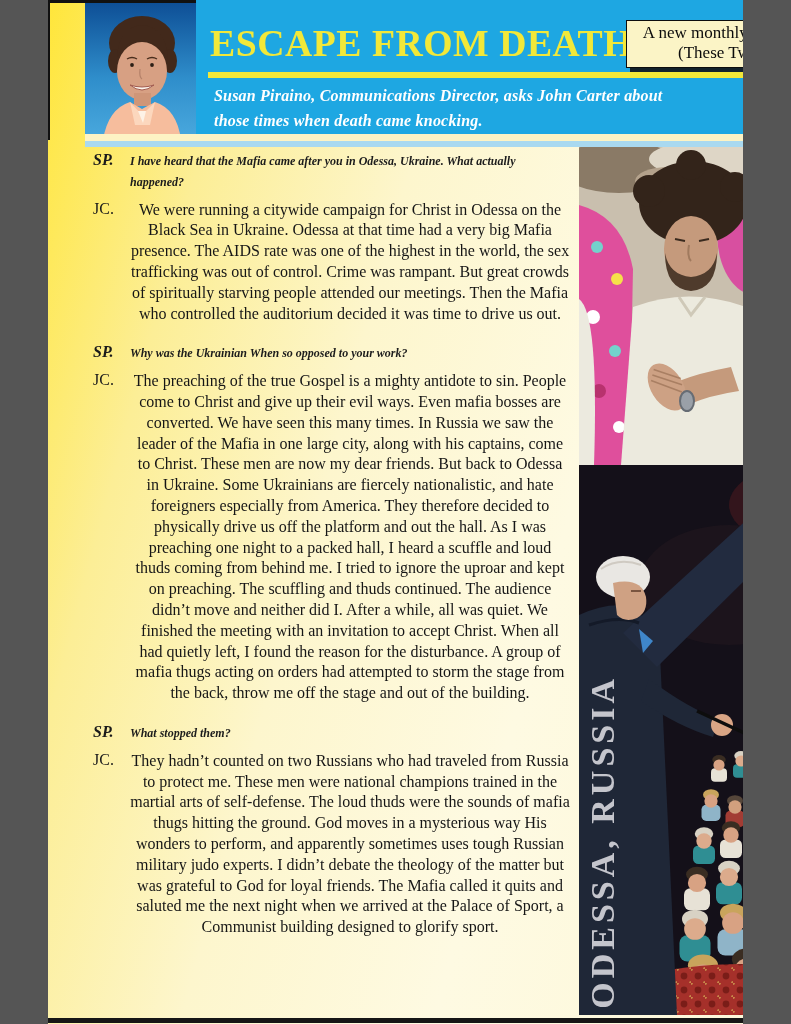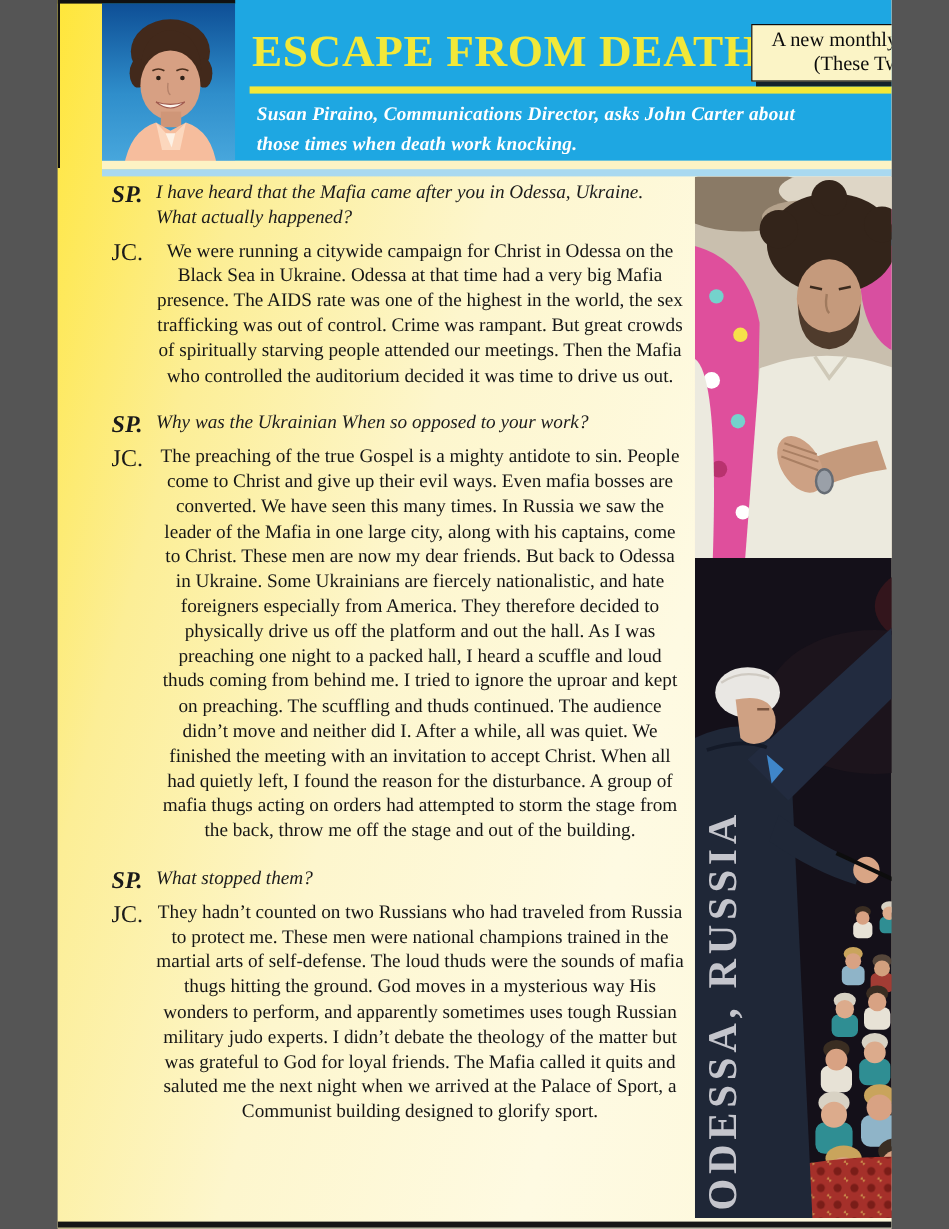--- a/index.html
+++ b/index.html
@@ -28,23 +28,23 @@
   .subtitle{position:absolute;left:166px;top:83px;color:#ffffff;font-style:italic;font-weight:bold;
     font-size:16px;line-height:25px;letter-spacing:.2px;}
   .strip-cream{position:absolute;left:37px;top:134px;right:0;height:7px;background:#fdf3c4;}
   .strip-blue{position:absolute;left:37px;top:141px;right:0;height:6px;background:#a9d9f0;}
 
   
   .interview{position:absolute;left:45px;top:151px;width:477px;z-index:2;}
   .qa + .qa{margin-top:19px;}
   .row{position:relative;padding-left:37px;}
   .answer-row{margin-top:7px;}
-  .speaker{position:absolute;left:0;top:0;font-size:20px;color:#1a1a1a;}
+  .speaker{position:absolute;left:0;top:0;font-size:16px;color:#1a1a1a;}
   .speaker-q{font-style:italic;font-weight:bold;}
-  .q-text{font-weight:normal;font-style:italic;font-size:16px;line-height:20.8px;color:#1c1c1c;}
+  .q-text{font-weight:bold;font-style:italic;font-size:12px;line-height:20.8px;color:#1c1c1c;}
   .a-text{font-size:16px;line-height:20.8px;color:#161616;text-align:center;}
 
   
   .photo{position:absolute;left:531px;width:260px;overflow:hidden;}
   .photo svg{display:block;}
   .photo-top{top:147px;height:318px;}
   .photo-bottom{top:465px;height:550px;}
   .caption-vert{
     position:absolute;left:5px;bottom:6px;writing-mode:vertical-rl;transform:rotate(180deg);
     font-size:34px;font-weight:bold;letter-spacing:4px;color:rgba(206,206,212,.95);
@@ -89,21 +89,21 @@
   </div>
 
   <h1 class="page-title">ESCAPE FROM DEATH</h1>
   <div class="title-rule"></div>
   <div class="badge">
     <div class="badge-line">A new monthly feature</div>
     <div class="badge-line">(These Two)</div>
   </div>
   <div class="subtitle">
     <div>Susan Piraino, Communications Director, asks John Carter about</div>
-    <div>those times when death work knocking.</div>
+    <div>those times when death came knocking.</div>
   </div>
   <div class="strip-cream"></div>
   <div class="strip-blue"></div>
 
   <div class="interview">
 
     <div class="qa">
       <div class="row">
         <span class="speaker speaker-q">SP.</span>
         <div class="q-text">I have heard that the Mafia came after you in Odessa, Ukraine. What actually happened?</div>

